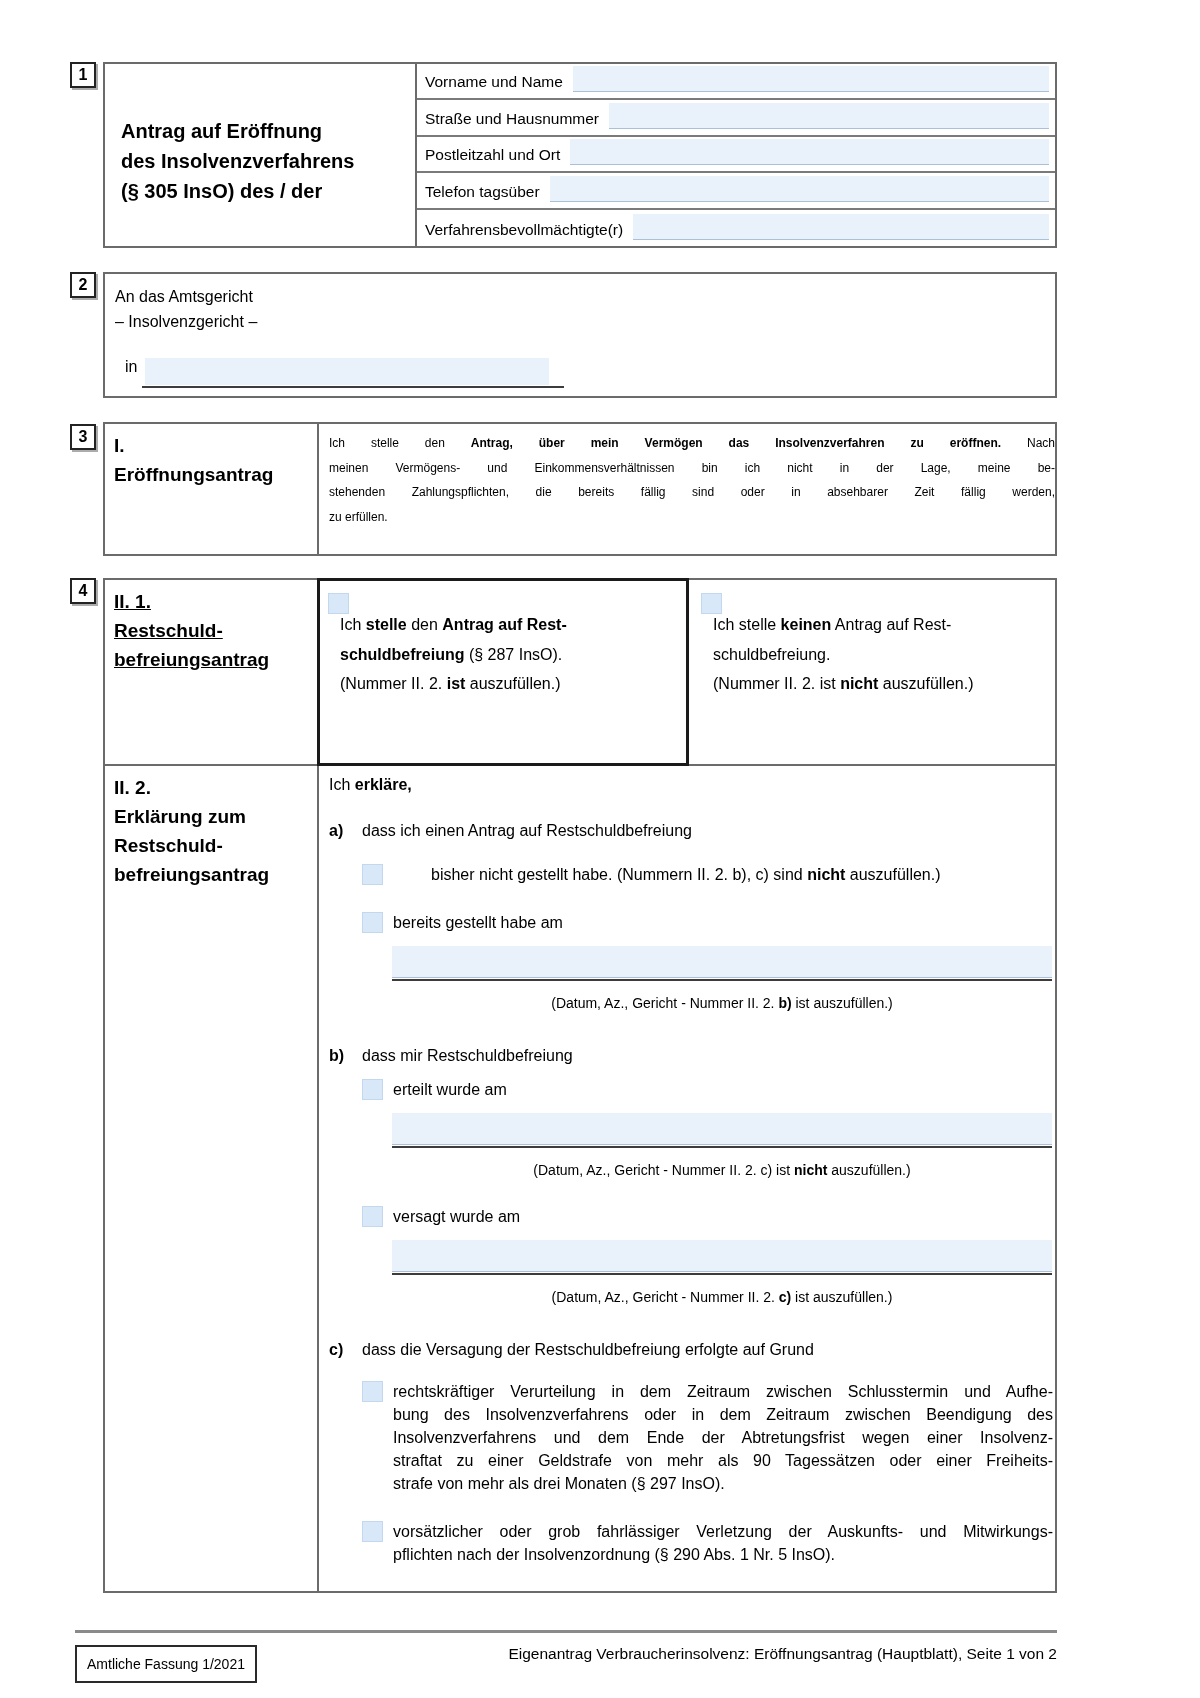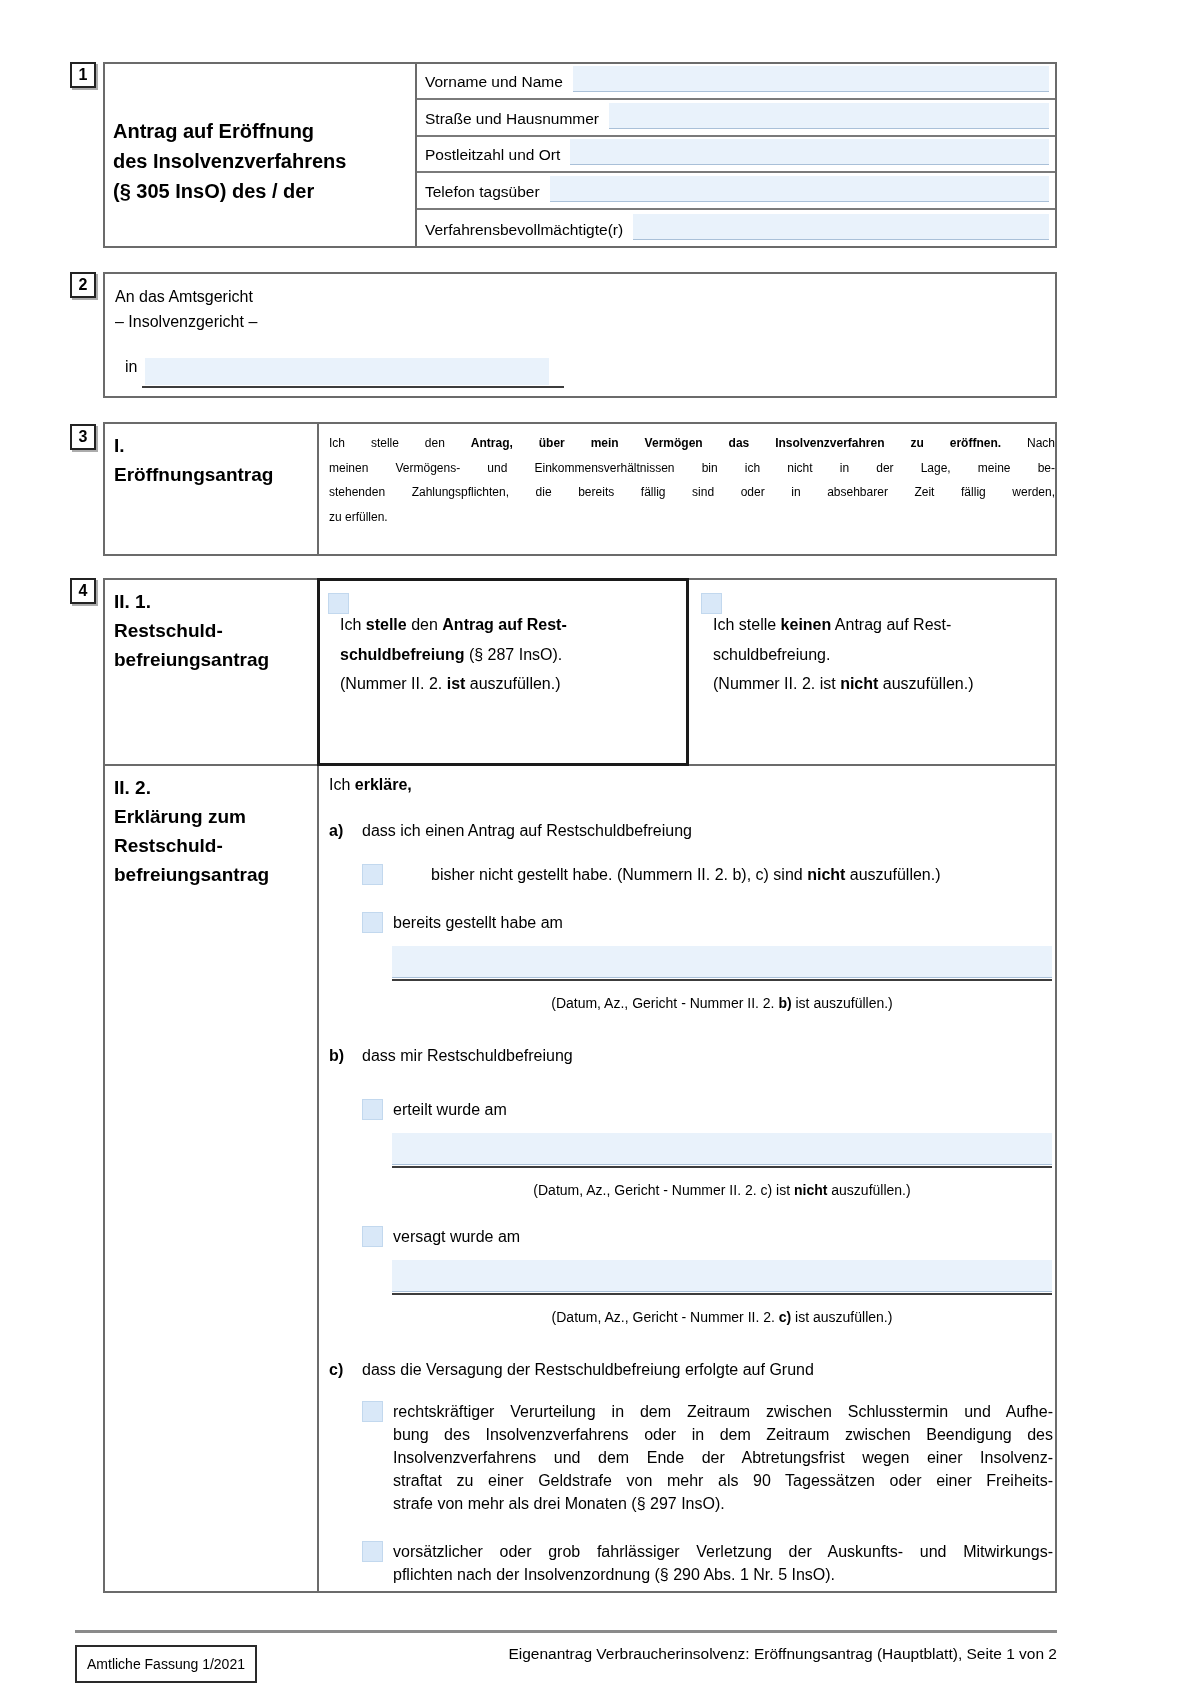--- a/index.html
+++ b/index.html
@@ -17,21 +17,21 @@
 
   .num{position:absolute;left:70px;width:26px;height:26px;background:#fff;
        border:2px solid #232323;box-shadow:2px 2px 0 rgba(70,70,70,.45);
        display:flex;align-items:center;justify-content:center;
        font-weight:bold;font-size:16px;}
 
   .box{position:absolute;left:103px;width:954px;background:#fff;border:2px solid var(--border-gray);}
 
   
   .sec1{top:62px;height:186px;display:flex;}
-  .sec1-title{width:312px;border-right:2px solid var(--border-gray);padding:52px 8px 0 8px;}
+  .sec1-title{width:312px;border-right:2px solid var(--border-gray);padding:52px 8px 0 16px;}
   .sec1-title div{font-size:20px;font-weight:bold;line-height:30px;}
   .sec1-fields{flex:1;display:grid;grid-template-rows:repeat(5,1fr);}
   .frow{display:flex;align-items:flex-end;padding:0 6px 6px 8px;border-bottom:2px solid #7a7a7a;}
   .frow:last-child{border-bottom:none;}
   .frow .flabel{font-size:15.5px;white-space:nowrap;padding-bottom:1px;}
   .frow .finput{flex:1;height:26px;margin-left:10px;background:var(--field-bg);
                 border-bottom:1px solid var(--underline-blue);}
 
   
   .sec2{top:272px;height:126px;}
@@ -45,39 +45,39 @@
 
   
   .sec3{top:422px;height:134px;display:flex;}
   .hd-cell{width:214px;border-right:2px solid var(--border-gray);padding:7px 6px 0 9px;flex:0 0 auto;}
   .hd-cell div{font-size:19px;font-weight:bold;line-height:29px;}
   .sec3-text{flex:1;padding:7px 0 0 10px;font-size:12px;line-height:24.5px;}
   .jline{text-align:justify;text-align-last:justify;}
 
   
   .sec4{top:578px;height:1015px;display:flex;flex-direction:column;}
-  .row-ii1{height:186px;display:flex;border-bottom:2px solid var(--border-gray);}
+  .row-ii1{height:186px;display:flex;border-bottom:2px solid var(--border-gray);text-decoration:underline;}
   .row-ii2{flex:1;display:flex;}
   .ii1-right{flex:1;position:relative;}
   .optbox-yes{position:absolute;left:-2px;top:-2px;width:372px;height:188px;
               border:3px solid #1a1a1a;padding:12px 8px 0 8px;}
   .opt-no{position:absolute;left:382px;top:13px;width:345px;}
   .optrow{display:flex;align-items:flex-start;flex-direction:column;}
   .check{width:21px;height:21px;background:var(--checkbox-bg);
          border:1px solid var(--checkbox-border);flex:0 0 auto;}
   .opt-text{margin-left:12px;font-size:16px;line-height:29.5px;margin-top:-4px;}
 
   .ii2-right{flex:1;padding:8px 8px 0 10px;font-size:16px;}
   .intro{line-height:22px;}
   .abc-row{display:flex;margin-top:24px;line-height:22px;}
   .abc-label{width:33px;font-weight:bold;flex:0 0 auto;}
   .chk-row{display:flex;align-items:flex-start;margin-left:33px;}
   .chk-row .chk-text{margin-left:10px;line-height:23px;margin-top:-1px;}
   .mt22{margin-top:22px;gap:38px;}.mt26{margin-top:26px;}.mt32{margin-top:32px;}
-  .mt24{margin-top:32px;}.mt20{margin-top:20px;}
+  .mt24{margin-top:12px;}.mt20{margin-top:20px;}
   .bigfield{margin-left:63px;margin-top:12px;width:660px;border-bottom:2px solid var(--underline-dark);padding-bottom:1px;}
   .bigfill{height:32px;background:var(--field-bg);border-bottom:1px solid var(--underline-blue);}
   .caption{margin-left:63px;margin-top:12px;width:660px;text-align:center;font-size:14px;line-height:20px;}
   .clines{margin-left:10px;width:660px;line-height:23px;margin-top:-1px;}
 
   .bold{font-weight:bold;}
 
   
   .foot-rule{position:absolute;left:75px;top:1630px;width:982px;height:3px;background:#8a8a8a;}
   .foot-box{position:absolute;left:75px;top:1645px;width:182px;height:38px;border:2px solid #2a2a2a;

